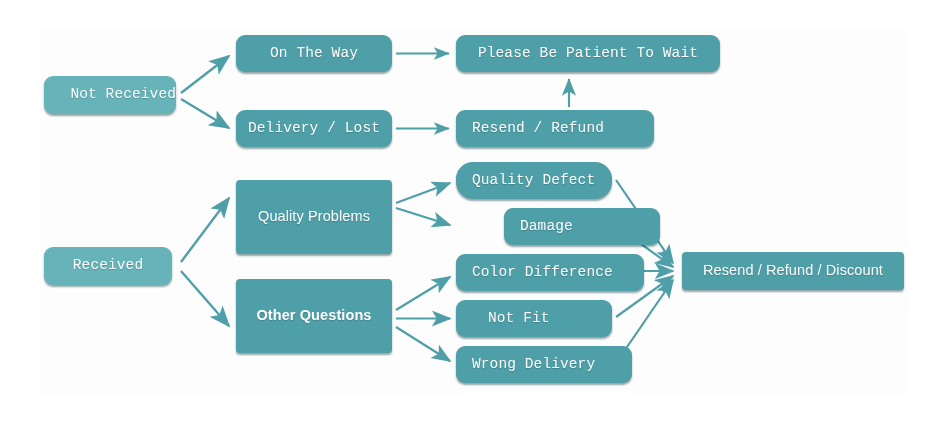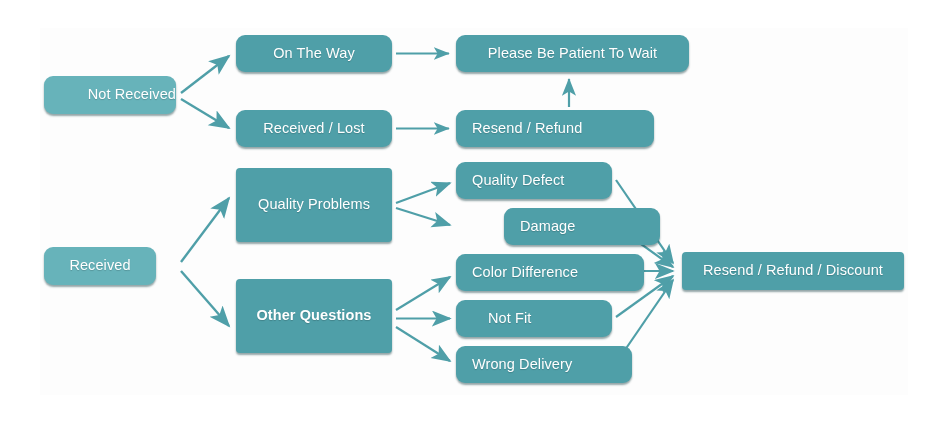--- a/index.html
+++ b/index.html
@@ -42,21 +42,21 @@
     align-items: center;
     font-size: 14.5px;
     letter-spacing: 0.1px;
     line-height: 1.2;
     text-shadow: 0 1px 1px rgba(0,0,0,0.18);
     white-space: nowrap;
   }
   .node.center { justify-content: center; }
   .node.left   { justify-content: flex-start; padding-left: 16px; }
   .node.light  { background: #67b3ba; }
-  .node.round  { border-radius: 9px; }
+  .node.round  { border-radius: 9px; font-family: Liberation Mono, monospace; }
 </style>
 </head>
 <body>
 
 <div id="stage">
 
   <div id="panel"></div>
 
   <svg id="edges" viewBox="0 0 950 424" xmlns="http://www.w3.org/2000/svg">
     <defs>
@@ -103,38 +103,38 @@
   </svg>
 
   <div id="nodes">
       <div class="node center light round" style="left: 44px; top: 76px; width: 132px; height: 38px; justify-content: flex-end;">
         <span>Not Received</span>
       </div>
       <div class="node center round" style="left: 236px; top: 35px; width: 156px; height: 37px;">
         <span>On The Way</span>
       </div>
       <div class="node center round" style="left: 236px; top: 110px; width: 156px; height: 37px;">
-        <span>Received / Lost</span>
+        <span>Delivery / Lost</span>
       </div>
-      <div class="node center round" style="left: 456px; top: 35px; width: 233px; height: 37px;">
+      <div class="node center round" style="left: 456px; top: 35px; width: 264px; height: 37px;">
         <span>Please Be Patient To Wait</span>
       </div>
       <div class="node left round" style="left: 456px; top: 110px; width: 198px; height: 37px;">
         <span>Resend / Refund</span>
       </div>
-      <div class="node center light round" style="left: 44px; top: 247px; width: 112px; height: 38px;">
+      <div class="node center light round" style="left: 44px; top: 247px; width: 128px; height: 38px;">
         <span>Received</span>
       </div>
-      <div class="node center" style="left: 236px; top: 168px; width: 156px; height: 74px;">
+      <div class="node center" style="left: 236px; top: 180px; width: 156px; height: 74px;">
         <span>Quality Problems</span>
       </div>
       <div class="node center" style="left: 236px; top: 279px; width: 156px; height: 74px; font-weight: bold;">
         <span>Other Questions</span>
       </div>
-      <div class="node left round" style="left: 456px; top: 162px; width: 156px; height: 37px;">
+      <div class="node left round" style="left: 456px; top: 162px; width: 156px; height: 37px; border-radius: 17px;">
         <span>Quality Defect</span>
       </div>
       <div class="node left round" style="left: 456px; top: 208px; width: 156px; height: 37px; margin-left: 48px;">
         <span>Damage</span>
       </div>
       <div class="node left round" style="left: 456px; top: 254px; width: 188px; height: 37px;">
         <span>Color Difference</span>
       </div>
       <div class="node left round" style="left: 456px; top: 300px; width: 156px; height: 37px; padding-left: 32px;">
         <span>Not Fit</span>

